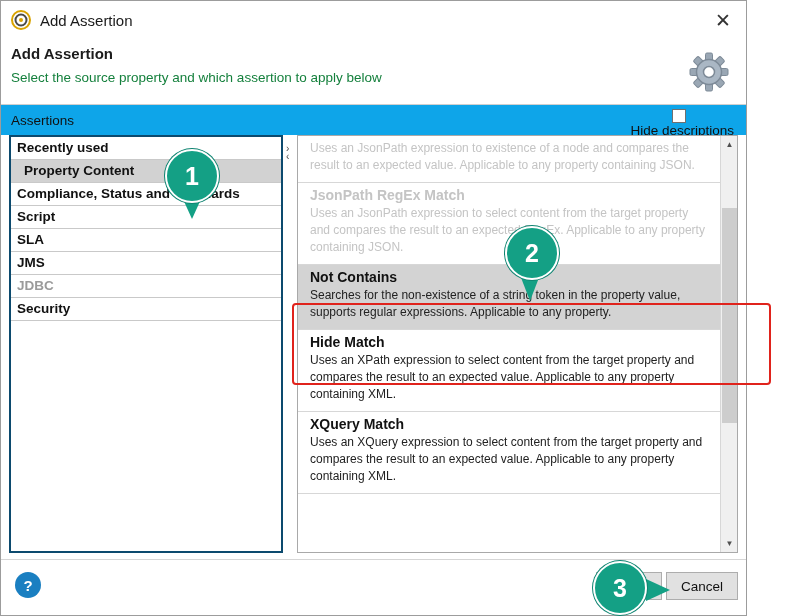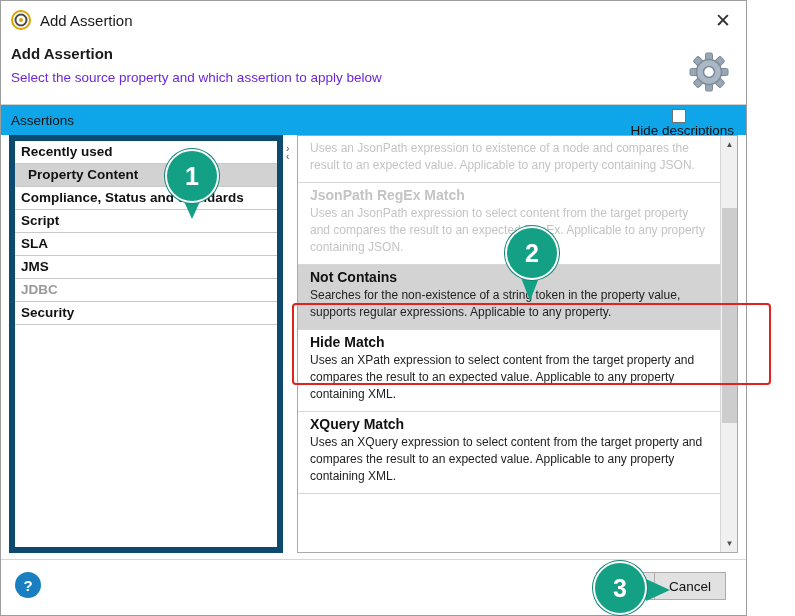--- a/index.html
+++ b/index.html
@@ -56,21 +56,21 @@
     padding: 6px 10px 0 10px;
   }
   .header-title {
     font-size: 15px;
     font-weight: bold;
     color: #1b1b1b;
     margin-bottom: 8px;
   }
   .header-sub {
     font-size: 13.5px;
-    color: #6d28d9;
+    color: #15803d;
   }
   .gear {
     position: absolute;
     right: 16px; top: 12px;
     width: 42px; height: 42px;
   }
 
   
   .assertbar {
     position: relative;
@@ -107,21 +107,21 @@
   .panels {
     position: relative;
     margin: 0 8px;
     height: 418px;
     display: flex;
   }
 
   
   .cat-panel {
     width: 274px;
-    border: 6px solid #0c4a6e;
+    border: 2px solid #0c4a6e;
     background: #ffffff;
     position: relative;
     overflow: hidden;
   }
   .cat-item {
     height: 23px;
     line-height: 22px;
     padding-left: 6px;
     font-size: 13.5px;
     font-weight: bold;
@@ -249,21 +249,21 @@
     min-width: 66px;
     padding: 0 14px;
     font-size: 13.5px;
     background: #e1e1e1;
     border: 1px solid #adadad;
     color: #111;
     cursor: pointer;
     font-family: "Liberation Sans", sans-serif;
   }
   .btn.add { right: 84px; }
-  .btn.cancel { right: 20px; }
+  .btn.cancel { right: 8px; }
 
   
   .callout {
     position: absolute;
     width: 54px; height: 54px;
     border-radius: 50%;
     background: #14a085;
     border: 2px solid #ffffff;
     color: #ffffff;
     font-size: 25px;

